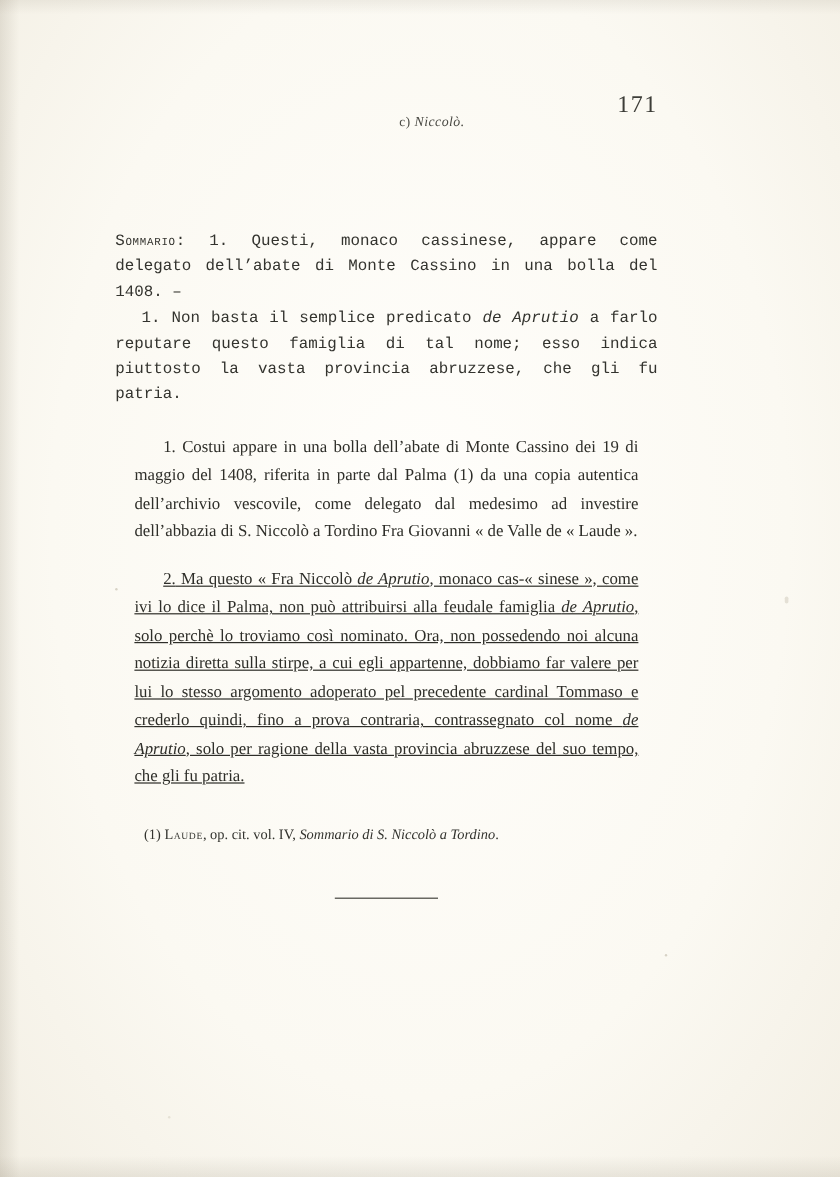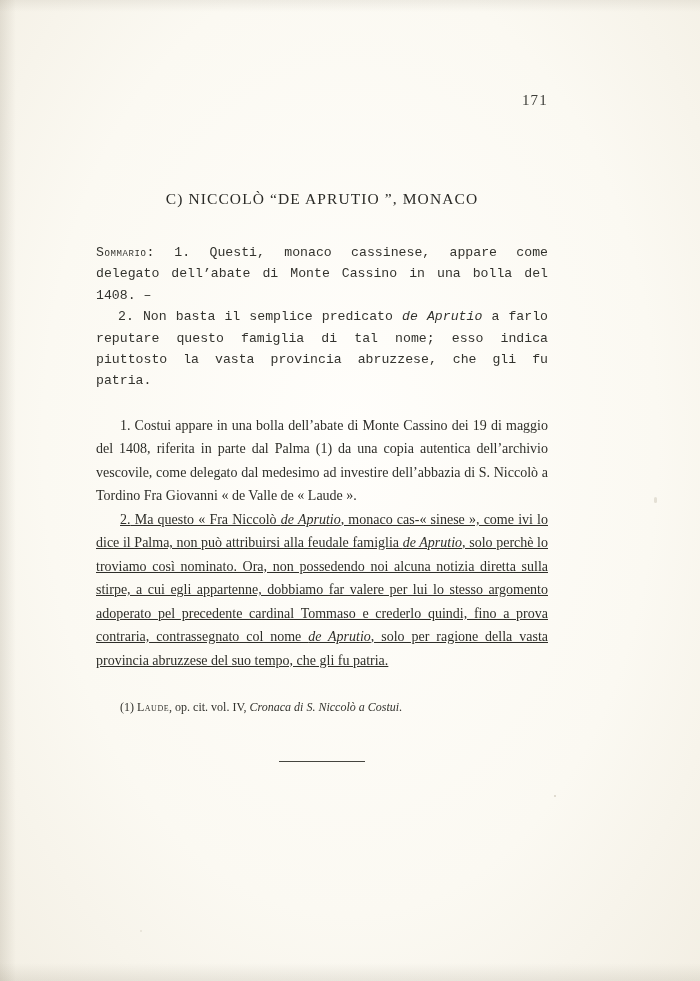--- a/index.html
+++ b/index.html
@@ -50,23 +50,23 @@
     font-style: italic;
     letter-spacing: 0.4px;
     color: #4a4a44;
   }
   .running-head .rh-prefix {
     font-style: normal;
     font-size: 11px;
   }
   .folio {
     position: absolute;
-    top: 92px;
+    top: 76px;
     right: 152px;
-    font-size: 15px;
+    font-size: 20px;
     letter-spacing: 1.2px;
     color: #3d3d38;
   }
 
   
   .content {
     position: absolute;
     left: 96px;
     top: 190px;
     width: 452px;
@@ -98,21 +98,21 @@
   }
   .summary-indent {
     display: block;
     text-indent: 22px;
   }
 
   p.body-par {
     font-size: 14px;
     line-height: 1.68;
     text-align: justify;
-    margin: 0;
+    margin: 16px;
     text-indent: 24px;
     color: #2e2e29;
   }
   p.body-par + p.body-par {
     margin-top: 0;
     text-decoration: underline;
   }
   .ital { font-style: italic; }
   .sc { font-variant: small-caps; letter-spacing: 0.5px; }
 
@@ -150,34 +150,37 @@
 
   <div class="edge-shadow-left"></div>
   <div class="edge-shadow-top"></div>
   <div class="edge-shadow-bottom"></div>
 
   <div class="speckle sp1"></div>
   <div class="speckle sp2"></div>
   <div class="speckle sp3"></div>
   <div class="speckle sp4"></div>
 
+  <div class="running-head">
+    <span class="rh-prefix">c)</span>
+    <span>Niccolò.</span>
+  </div>
 
   <div class="folio">171</div>
 
   <div class="content">
 
-    <h1 class="chapter-title">C) NICCOLÒ “DE APRUTIO ”, MONACO</h1>
 
     <div class="summary">
       <span class="label">Sommario:</span><span> 1. Questi, monaco cassinese, appare come delegato dell’abate di Monte Cassino in una bolla del 1408. –</span>
-      <span class="summary-indent"><span>2. Non basta il semplice predicato </span><span class="ital">de Aprutio</span><span> a farlo reputare questo famiglia di tal nome; esso indica piuttosto la vasta provincia abruzzese, che gli fu patria.</span></span>
+      <span class="summary-indent"><span>1. Non basta il semplice predicato </span><span class="ital">de Aprutio</span><span> a farlo reputare questo famiglia di tal nome; esso indica piuttosto la vasta provincia abruzzese, che gli fu patria.</span></span>
     </div>
 
     <p class="body-par"><span>1.</span><span> Costui appare in una bolla dell’abate di Monte Cassino dei 19 di maggio del 1408, riferita in parte dal Palma (1) da una copia autentica dell’archivio vescovile, come delegato dal medesimo ad investire dell’abbazia di S. Niccolò a Tordino Fra Giovanni « de Valle de « Laude ».</span></p>
 
     <p class="body-par"><span>2.</span><span> Ma questo « Fra Niccolò </span><span class="ital">de Aprutio</span><span>, monaco cas-« sinese », come ivi lo dice il Palma, non può attribuirsi alla feudale famiglia </span><span class="ital">de Aprutio</span><span>, solo perchè lo troviamo così nominato. Ora, non possedendo noi alcuna notizia diretta sulla stirpe, a cui egli appartenne, dobbiamo far valere per lui lo stesso argomento adoperato pel precedente cardinal Tommaso e crederlo quindi, fino a prova contraria, contrassegnato col nome </span><span class="ital">de Aprutio</span><span>, solo per ragione della vasta provincia abruzzese del suo tempo, che gli fu patria.</span></p>
 
-    <p class="footnote"><span>(1) </span><span class="sc">Laude</span><span>, op. cit. vol. IV, </span><span class="ital">Cronaca di S. Niccolò a Costui</span><span>.</span></p>
+    <p class="footnote"><span>(1) </span><span class="sc">Laude</span><span>, op. cit. vol. IV, </span><span class="ital">Sommario di S. Niccolò a Tordino</span><span>.</span></p>
 
     <div class="rule"></div>
 
   </div>
 </div>
 
 </body></html>

